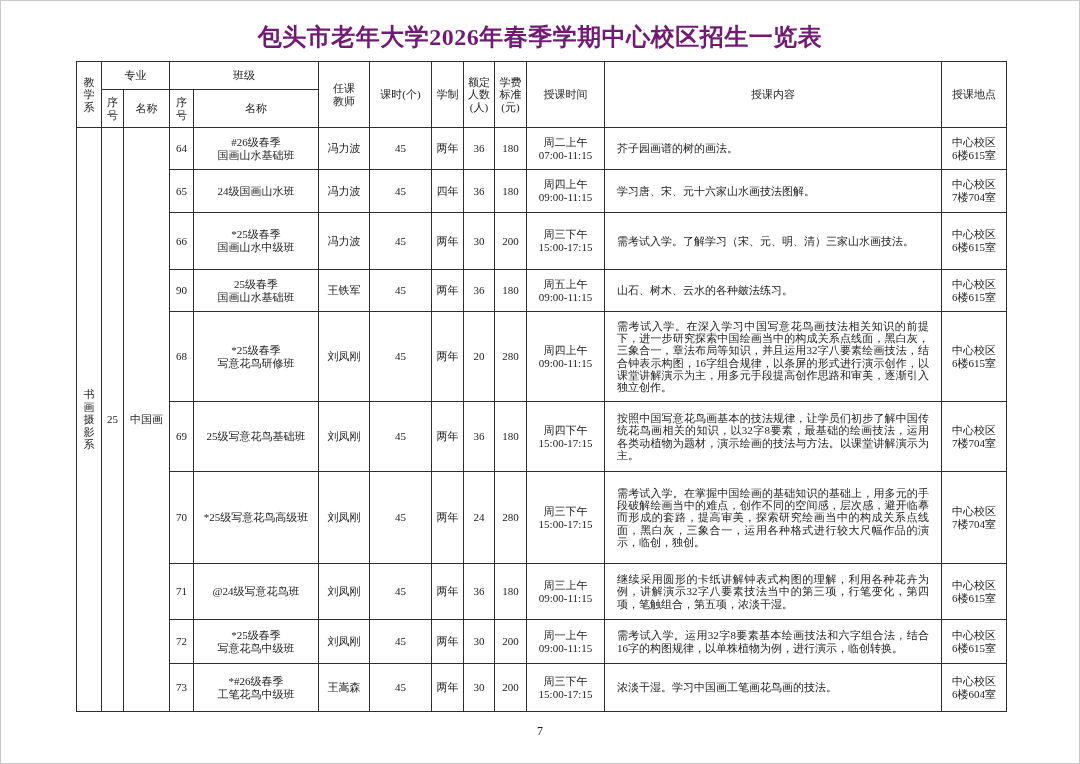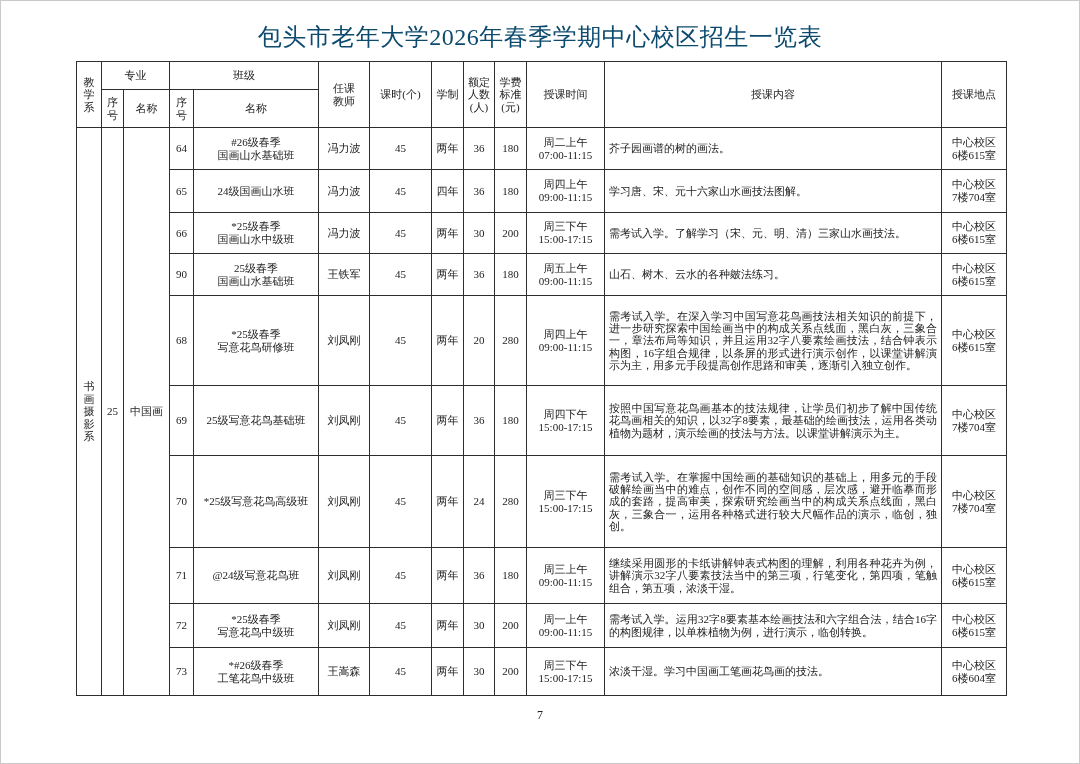--- a/index.html
+++ b/index.html
@@ -13,23 +13,23 @@
   }
   .page{
     position:absolute;inset:0;
     border:1px solid #c9c9c9;
     box-sizing:border-box;
   }
   .doc-title{
     margin:20px 0 8px 0;
     text-align:center;
     font-size:24px;
-    font-weight:normal;
+    font-weight:bold;
     letter-spacing:0.5px;
-    color:#0c4a6e;
+    color:#701a75;
   }
   #enroll-table{
     margin-left:75px;
     width:930px;
     border-collapse:collapse;
     table-layout:fixed;
   }
   #enroll-table th,#enroll-table td{
     border:1px solid #2e2e2e;
     font-weight:normal;
@@ -39,32 +39,32 @@
     vertical-align:middle;
     padding:1px 2px;
     white-space:pre-line;
     overflow:hidden;
     color:#222;
   }
   #enroll-table thead tr:nth-child(1){height:28px;}
   #enroll-table thead tr:nth-child(2){height:38px;}
   #enroll-table tbody tr:nth-child(1){height:42px;}
   #enroll-table tbody tr:nth-child(2){height:43px;font-family:Liberation Serif, serif;}
-  #enroll-table tbody tr:nth-child(3){height:41px;margin-top:8px;}
+  #enroll-table tbody tr:nth-child(3){height:57px;margin-top:8px;}
   #enroll-table tbody tr:nth-child(4){height:42px;}
   #enroll-table tbody tr:nth-child(5){height:90px;}
   #enroll-table tbody tr:nth-child(6){height:70px;}
   #enroll-table tbody tr:nth-child(7){height:92px;}
   #enroll-table tbody tr:nth-child(8){height:56px;}
   #enroll-table tbody tr:nth-child(9){height:44px;}
   #enroll-table tbody tr:nth-child(10){height:48px;}
   #enroll-table td.c-content{
     text-align:justify;
     text-justify:inter-character;
-    padding:2px 4px;
+    padding:2px 12px;
     line-height:1.12;
   }
   #enroll-table td.bold{font-weight:normal;}
   .page-number{
     text-align:center;
     font-size:12px;
     margin-top:12px;
     color:#222;
   }
 </style>

